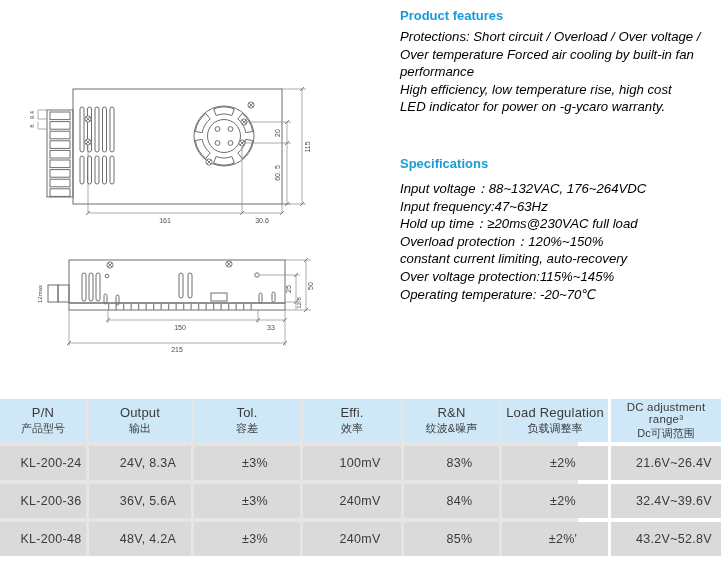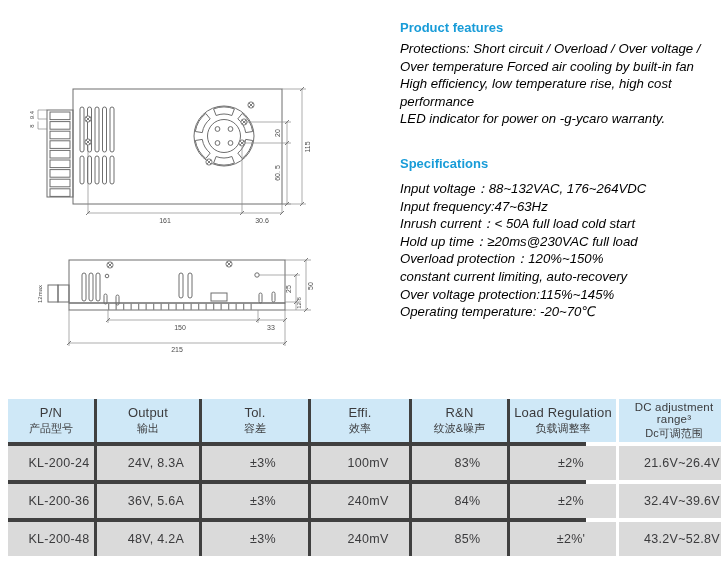--- a/index.html
+++ b/index.html
@@ -7,23 +7,23 @@
           font-family:"Liberation Sans","DejaVu Sans",sans-serif;}
   .drawing{position:absolute;}
   .dwn{stroke:#6e6e6e;stroke-width:1;fill:none;}
   .dim{stroke:#8a8a8a;stroke-width:.7;fill:none;}
   .tick{stroke:#6e6e6e;stroke-width:.9;}
   .dtxt{font:7px "Liberation Sans","DejaVu Sans",sans-serif;fill:#4c4c4c;}
   .dtxts{font:6px "Liberation Sans","DejaVu Sans",sans-serif;fill:#4c4c4c;}
   .textcol{position:absolute;left:400px;width:318px;}
   .blk-heading{font-size:13px;font-weight:700;color:#189cd8;}
   .blk-line{font-size:13.2px;line-height:17.6px;color:#000000;font-style:italic;}
-  .spec-table{position:absolute;left:8px;top:399px;width:578px;display:grid;
+  .spec-table{position:absolute;left:0;top:399px;width:578px;display:grid;
               grid-template-columns:86px 102px 106px 98px 95px 106px 110px;
-              grid-template-rows:43px 34px 34px 34px;column-gap:3px;row-gap:4px;background:#404040;}
+              grid-template-rows:43px 34px 34px 34px;column-gap:3px;row-gap:4px;background:#e5e5e5;}
   .hcell{background:#cfe8f7;display:flex;flex-direction:column;align-items:center;justify-content:center;
          color:#3b3b3d;text-align:center;}
   .hcell .en{font-size:13px;letter-spacing:.2px;}
   .hcell .zh{font-size:11px;margin-top:1px;}
   .hcell.narrow .en{font-size:11.5px;}
   .dcell{background:#dadada;display:flex;align-items:center;justify-content:center;
          font-size:12.5px;color:#3b3b3d;letter-spacing:.3px;padding-left:16px;}
 </style>
 </head>
 <body>
@@ -188,37 +188,36 @@
 
     <text class="dtxts" text-anchor="middle" transform="rotate(-90 17 44)" x="17" y="44">12max</text>
     <text class="dtxt" text-anchor="middle" transform="rotate(-90 266 39)" x="266" y="39">25</text>
     <text class="dtxts" text-anchor="middle" transform="rotate(-90 276 53)" x="276" y="53">12.8</text>
     <text class="dtxt" text-anchor="middle" transform="rotate(-90 288 36)" x="288" y="36">50</text>
     <text class="dtxt" text-anchor="middle" x="155" y="80">150</text>
     <text class="dtxt" text-anchor="middle" x="246" y="80">33</text>
     <text class="dtxt" text-anchor="middle" x="152" y="102">215</text>
   </svg>
 
-  <div class="textcol" style="top:20px">
+  <div class="textcol" style="top:8px">
     <div class="blk-heading">Product features</div>
     <div style="margin-top:5px">
       <div class="blk-line">Protections: Short circuit / Overload / Over voltage /</div>
       <div class="blk-line">Over temperature Forced air cooling by built-in fan</div>
+      <div class="blk-line">performance</div>
       <div class="blk-line">High efficiency, low temperature rise, high cost</div>
-      <div class="blk-line">performance</div>
       <div class="blk-line">LED indicator for power on -g-ycaro warranty.</div>
     </div>
   </div>
 
   <div class="textcol" style="top:156px">
     <div class="blk-heading">Specifications</div>
     <div style="margin-top:9px">
       <div class="blk-line">Input voltage：88~132VAC, 176~264VDC</div>
       <div class="blk-line">Input frequency:47~63Hz</div>
-      <div class="blk-line">Inrush current：&lt; 50A full load cold start</div>
       <div class="blk-line">Hold up time：≥20ms@230VAC full load</div>
       <div class="blk-line">Overload protection：120%~150%</div>
       <div class="blk-line">constant current limiting, auto-recovery</div>
       <div class="blk-line">Over voltage protection:115%~145%</div>
       <div class="blk-line">Operating temperature: -20~70℃</div>
     </div>
   </div>
 
   <div class="spec-table">
 

